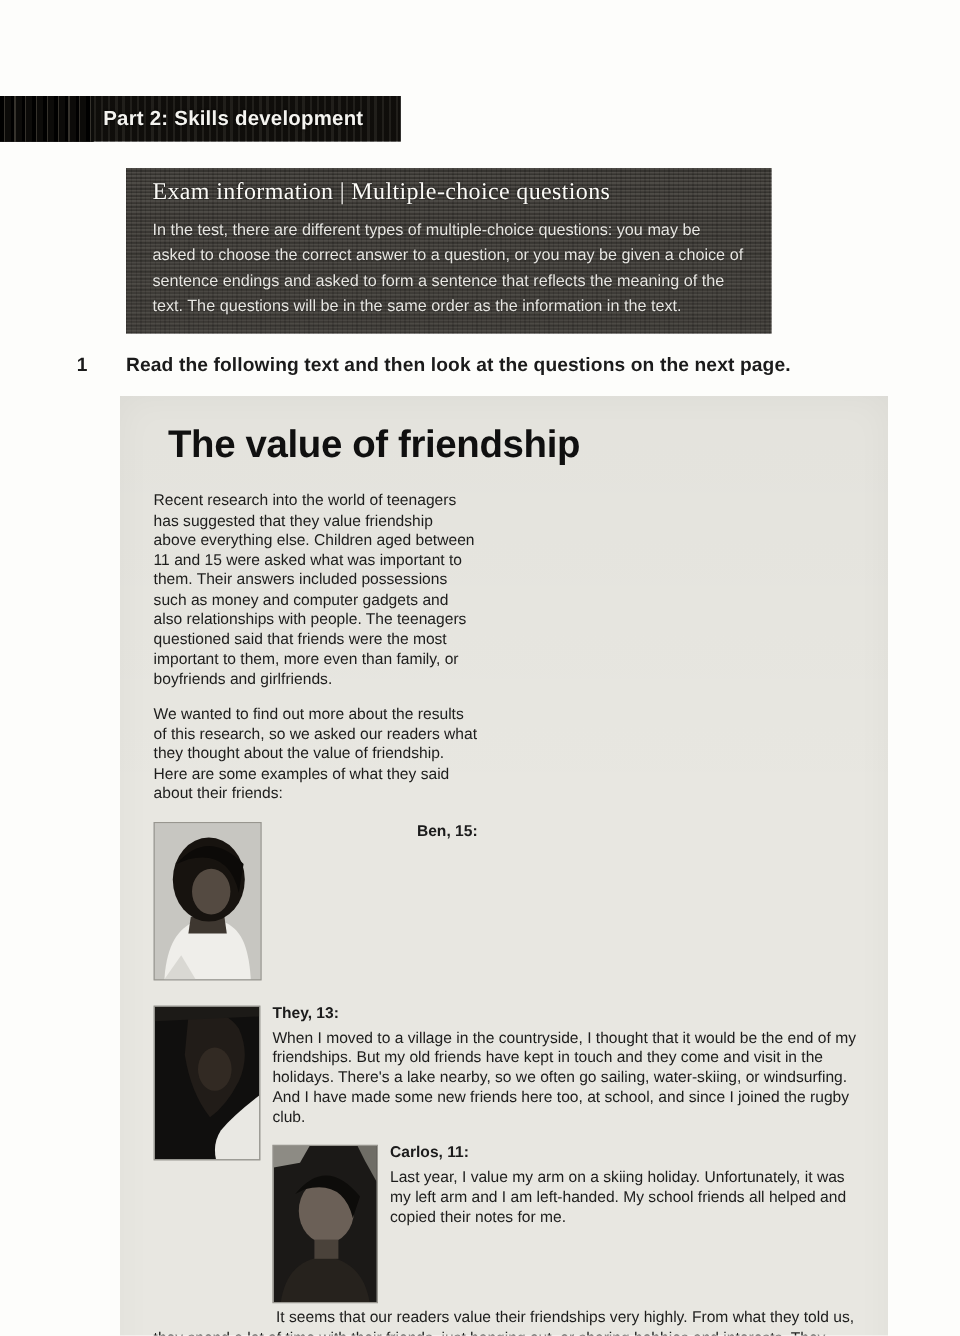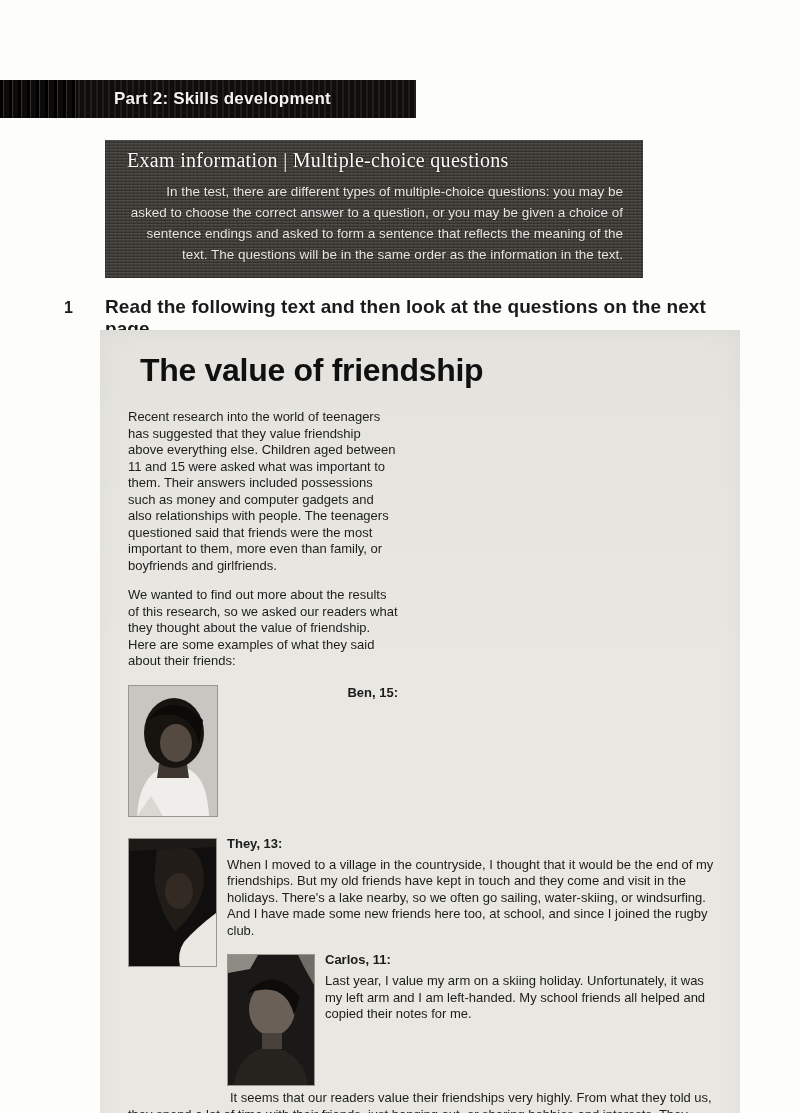--- a/index.html
+++ b/index.html
@@ -9,25 +9,25 @@
     font-family:"Liberation Sans", sans-serif;
     color:#1b1b1b;
     position:relative;
     overflow:hidden;
   }
   .page { position:relative; width:800px; height:1113px; background:#fdfdfb; }
 
   
   .section-bar {
     position:absolute; top:80px; left:0;
-    width:416px; height:38px;
+    width:334px; height:38px;
     background:#15130f;
     background-image:
       repeating-linear-gradient(90deg, rgba(255,255,255,0.05) 0 2px, rgba(0,0,0,0.3) 2px 6px);
-    display:flex; align-items:center;padding-left:28px;
+    display:flex; align-items:center;
   }
   .section-bar::before {
     content:""; position:absolute; left:0; top:0; width:78px; height:100%;
     background:#0a0908;
     background-image:repeating-linear-gradient(90deg, #000 0 3px, #35322c 3px 4px, #0c0b09 4px 9px);
   }
   .section-title {
     position:relative; margin-left:86px;
     color:#f4f3ef; font-weight:bold; font-size:17px; letter-spacing:0.2px;
     text-shadow:0 0 2px rgba(0,0,0,0.9);
@@ -45,30 +45,29 @@
   }
   .exam-title {
     font-family:"Liberation Serif", serif;
     font-size:20px; color:#fbfaf6; letter-spacing:0.3px;
     margin-bottom:9px;
     text-shadow:0 0 2px rgba(0,0,0,0.8);
   }
   .exam-body {
     font-size:13.5px; line-height:1.56; color:#e8e7e3;
     text-shadow:0 0 1px rgba(0,0,0,0.6);
-    text-align:right;
   }
 
   
   .exercise-row {
     position:absolute; top:296px; left:64px; right:60px;
     display:flex; align-items:baseline;
   }
   .exercise-number { font-weight:bold; font-size:16px; width:41px; flex:none; }
-  .exercise-instruction { font-weight:bold; font-size:19px; letter-spacing:0.1px; }
+  .exercise-instruction { font-weight:bold; font-size:16px; letter-spacing:0.1px; }
 
   
   .passage-box {
     position:absolute; top:330px; left:100px;
     width:640px; min-height:610px;
     background:#e8e7e1;
     background-image:linear-gradient(180deg, rgba(0,0,0,0.02), rgba(0,0,0,0) 40%);
     box-shadow:inset 0 0 30px rgba(0,0,0,0.04);
     padding:20px 17px 24px 28px;
   }

